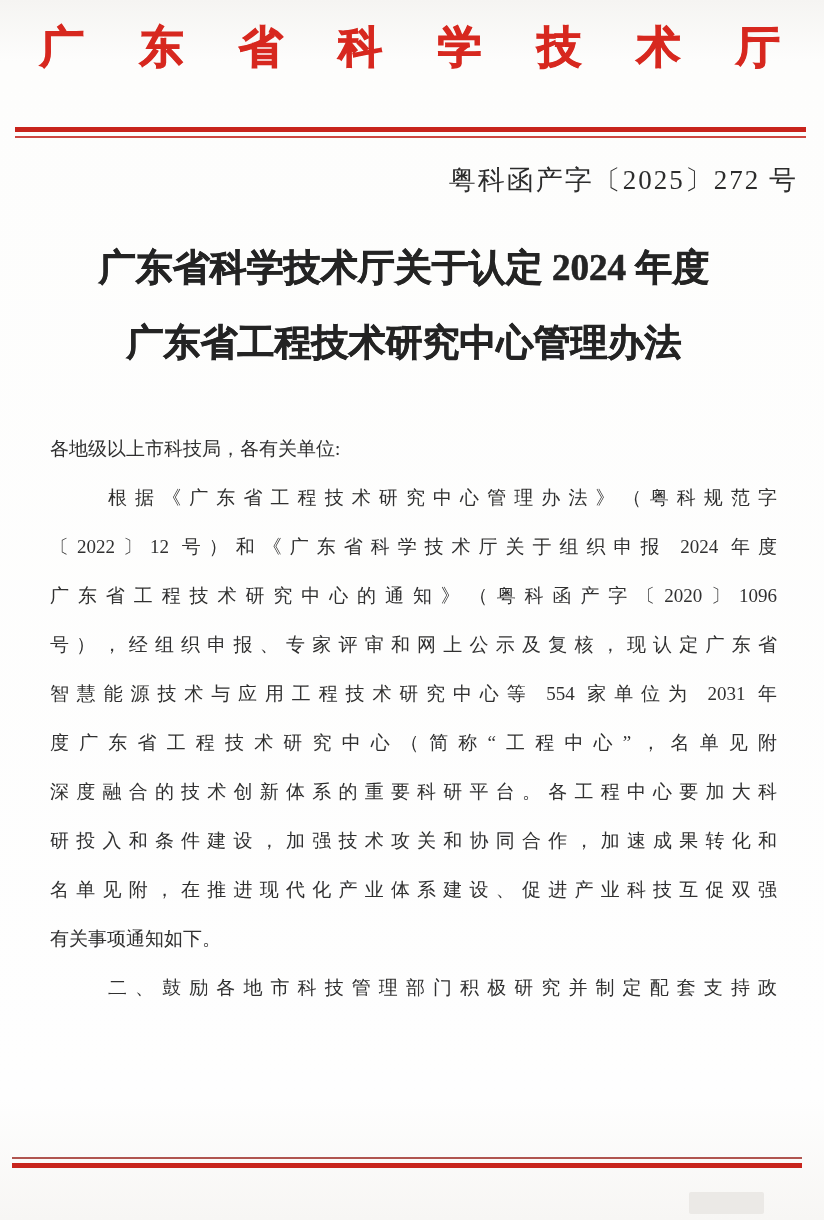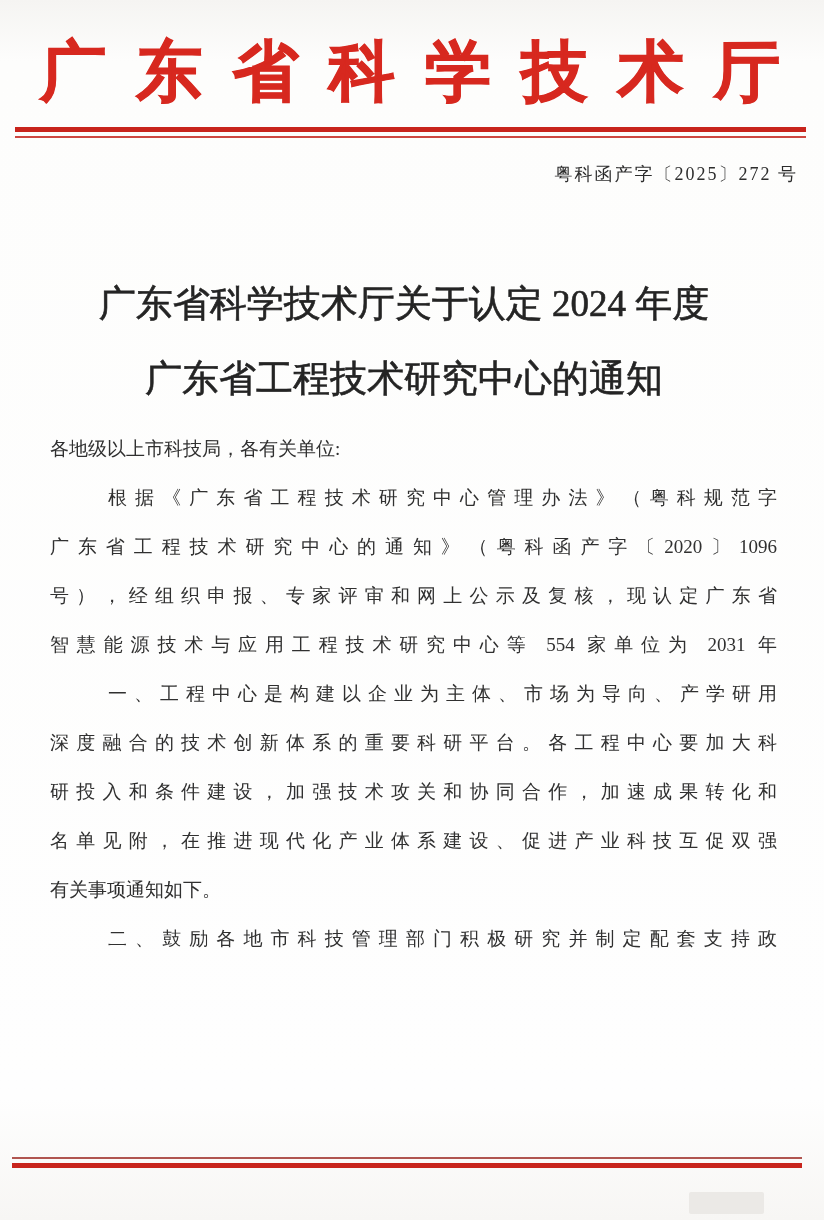--- a/index.html
+++ b/index.html
@@ -12,53 +12,52 @@
     position: relative;
     width: 824px;
     height: 1220px;
     overflow: hidden;
     background: linear-gradient(180deg, #f5f4f2 0%, #fdfdfc 5%, #fefefe 90%, #f7f6f4 100%);
     color: #262626;
   }
   
   .agency-name {
     position: absolute;
-    top: 33px;
+    top: 22px;
     left: 40px;
     right: 44px;
-    font-size: 66px;
+    font-size: 44px;
     line-height: 1.18;
     font-weight: bold;
     color: #d7281f;
     -webkit-text-stroke: 1px #d7281f;
     text-align: justify;
     text-align-last: justify;
   }
   
   .header-rule { position: absolute; top: 127px; left: 15px; right: 18px; }
   .header-rule .rule-thick { height: 5px; background: #c8241c; }
   .header-rule .rule-thin  { height: 2px; background: #cd4740; margin-top: 4px; }
   .doc-number {
     position: absolute;
     top: 162px;
     right: 26px;
-    font-size: 18px;
+    font-size: 27px;
     letter-spacing: 2px;
     color: #2c2c2c;
   }
   .doc-title {
     position: absolute;
     top: 248px;
     left: 24px;
     right: 40px;
     text-align: center;
-    font-weight: normal;
+    font-weight: bold;
     font-size: 37px;
     color: #242424;
-    margin-top: 36px;
     -webkit-text-stroke: 0.6px #242424;
   }
   .doc-title .t-line { line-height: 1.1; }
   .doc-title .t-line + .t-line { margin-top: 34px; }
   .body-text {
     position: absolute;
     top: 424px;
     left: 50px;
     right: 47px;
     font-size: 19px;
@@ -89,30 +88,31 @@
 
   <div class="header-rule">
     <div class="rule-thick"></div>
     <div class="rule-thin"></div>
   </div>
 
   <div class="doc-number">粤科函产字〔2025〕272 号</div>
 
   <div class="doc-title">
     <div class="t-line">广东省科学技术厅关于认定 2024 年度</div>
-    <div class="t-line">广东省工程技术研究中心的通知</div>
+    <div class="t-line">广东省工程技术研究中心管理办法</div>
   </div>
 
   <div class="body-text">
     <div class="line">各地级以上市科技局，各有关单位:</div>
     <div class="line justify indent">根据《广东省工程技术研究中心管理办法》（粤科规范字</div>
+    <div class="line justify">〔2022〕12 号）和《广东省科学技术厅关于组织申报 2024 年度</div>
     <div class="line justify">广东省工程技术研究中心的通知》（粤科函产字〔2020〕1096</div>
     <div class="line justify">号），经组织申报、专家评审和网上公示及复核，现认定广东省</div>
     <div class="line justify">智慧能源技术与应用工程技术研究中心等 554 家单位为 2031 年</div>
-    <div class="line justify indent">一、工程中心是构建以企业为主体、市场为导向、产学研用</div>
+    <div class="line justify">度广东省工程技术研究中心（简称“工程中心”，名单见附</div>
     <div class="line justify">深度融合的技术创新体系的重要科研平台。各工程中心要加大科</div>
     <div class="line justify">研投入和条件建设，加强技术攻关和协同合作，加速成果转化和</div>
     <div class="line justify">名单见附，在推进现代化产业体系建设、促进产业科技互促双强</div>
     <div class="line">有关事项通知如下。</div>
     <div class="line justify indent">二、鼓励各地市科技管理部门积极研究并制定配套支持政</div>
   </div>
 
   <div class="footer-rule">
     <div class="rule-thin"></div>
     <div class="rule-thick"></div>

